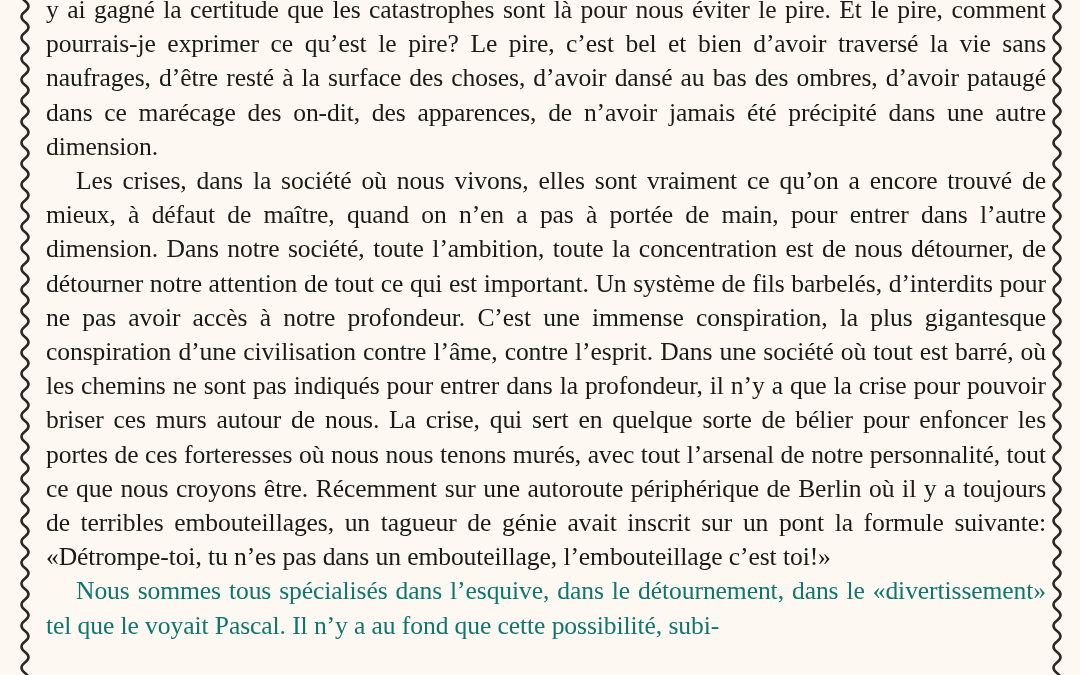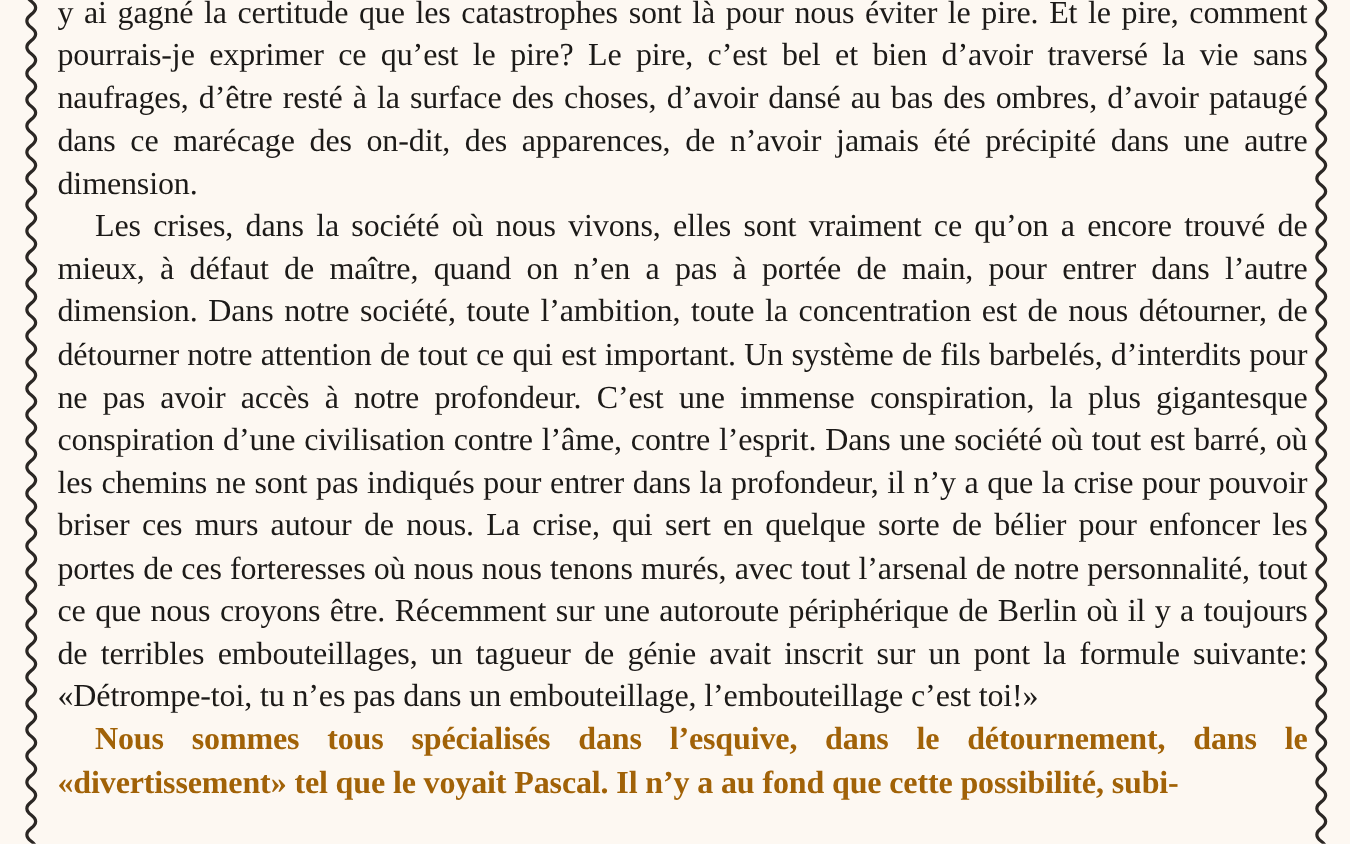--- a/index.html
+++ b/index.html
@@ -141,16 +141,16 @@
                q 7 5.25 0 10.5 q -7 5.25 0 10.5
                q 7 5.25 0 10.5 q -7 5.25 0 10.5
                q 7 5.25 0 10.5 q -7 5.25 0 10.5
                q 7 5.25 0 10.5 q -7 5.25 0 10.5" fill="none" stroke="#2b2724" stroke-width="2.6" stroke-linecap="round"></path>
     </svg>
   </div>
 
   <div class="text-column">
     <p class="para flush" style="color: rgb(28, 26, 24);">y ai gagné la certitude que les catastrophes sont là pour nous éviter le pire. Et le pire, comment pourrais-je exprimer ce qu’est le pire? Le pire, c’est bel et bien d’avoir traversé la vie sans naufrages, d’être resté à la surface des choses, d’avoir dansé au bas des ombres, d’avoir pataugé dans ce marécage des on-dit, des apparences, de n’avoir jamais été précipité dans une autre dimension.</p>
     <p class="para indent" style="color: rgb(28, 26, 24);">Les crises, dans la société où nous vivons, elles sont vraiment ce qu’on a encore trouvé de mieux, à défaut de maître, quand on n’en a pas à portée de main, pour entrer dans l’autre dimension. Dans notre société, toute l’ambition, toute la concentration est de nous détourner, de détourner notre attention de tout ce qui est important. Un système de fils barbelés, d’interdits pour ne pas avoir accès à notre profondeur. C’est une immense conspiration, la plus gigantesque conspiration d’une civilisation contre l’âme, contre l’esprit. Dans une société où tout est barré, où les chemins ne sont pas indiqués pour entrer dans la profondeur, il n’y a que la crise pour pouvoir briser ces murs autour de nous. La crise, qui sert en quelque sorte de bélier pour enfoncer les portes de ces forteresses où nous nous tenons murés, avec tout l’arsenal de notre personnalité, tout ce que nous croyons être. Récemment sur une autoroute périphérique de Berlin où il y a toujours de terribles embouteillages, un tagueur de génie avait inscrit sur un pont la formule suivante: «Détrompe-toi, tu n’es pas dans un embouteillage, l’embouteillage c’est toi!»</p>
-    <p class="para indent" style="color: #a16207; font-weight: bold;">Nous sommes tous spécialisés dans l’esquive, dans le détournement, dans le «divertissement» tel que le voyait Pascal. Il n’y a au fond que cette possibilité, subi-</p>
+    <p class="para indent" style="color: #0f766e;">Nous sommes tous spécialisés dans l’esquive, dans le détournement, dans le «divertissement» tel que le voyait Pascal. Il n’y a au fond que cette possibilité, subi-</p>
   </div>
 
 </div>
 
 </body></html>

